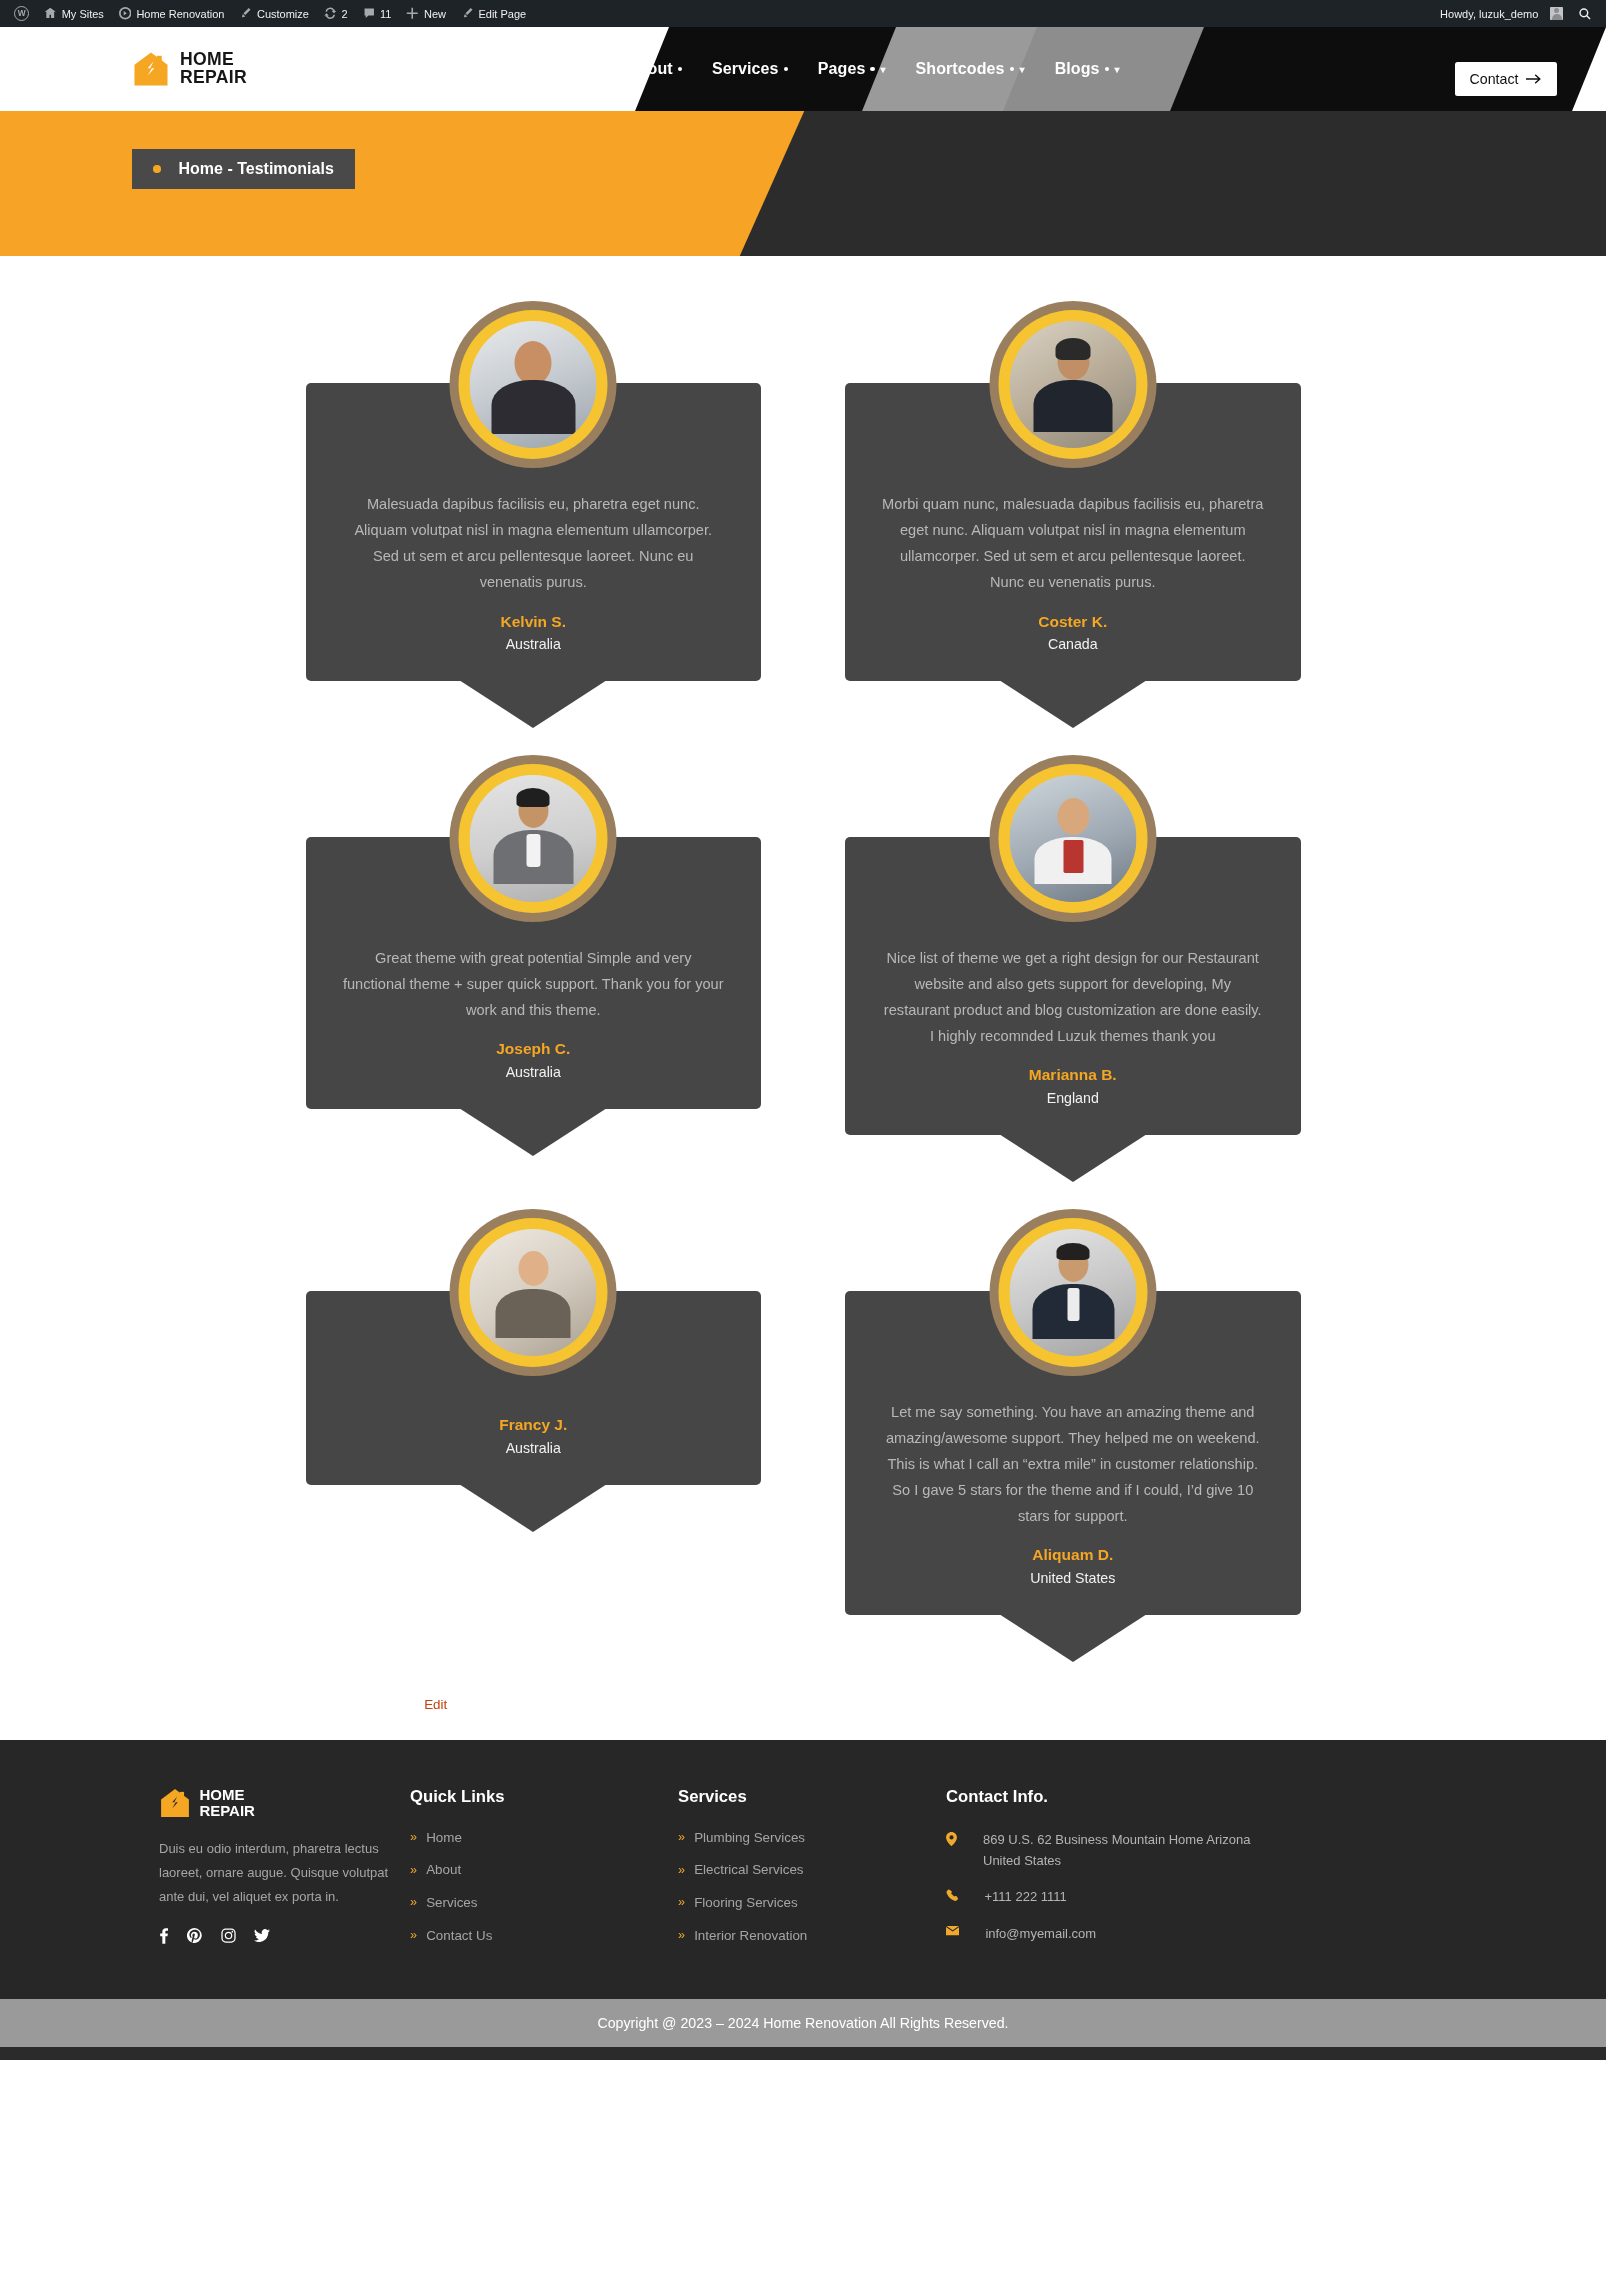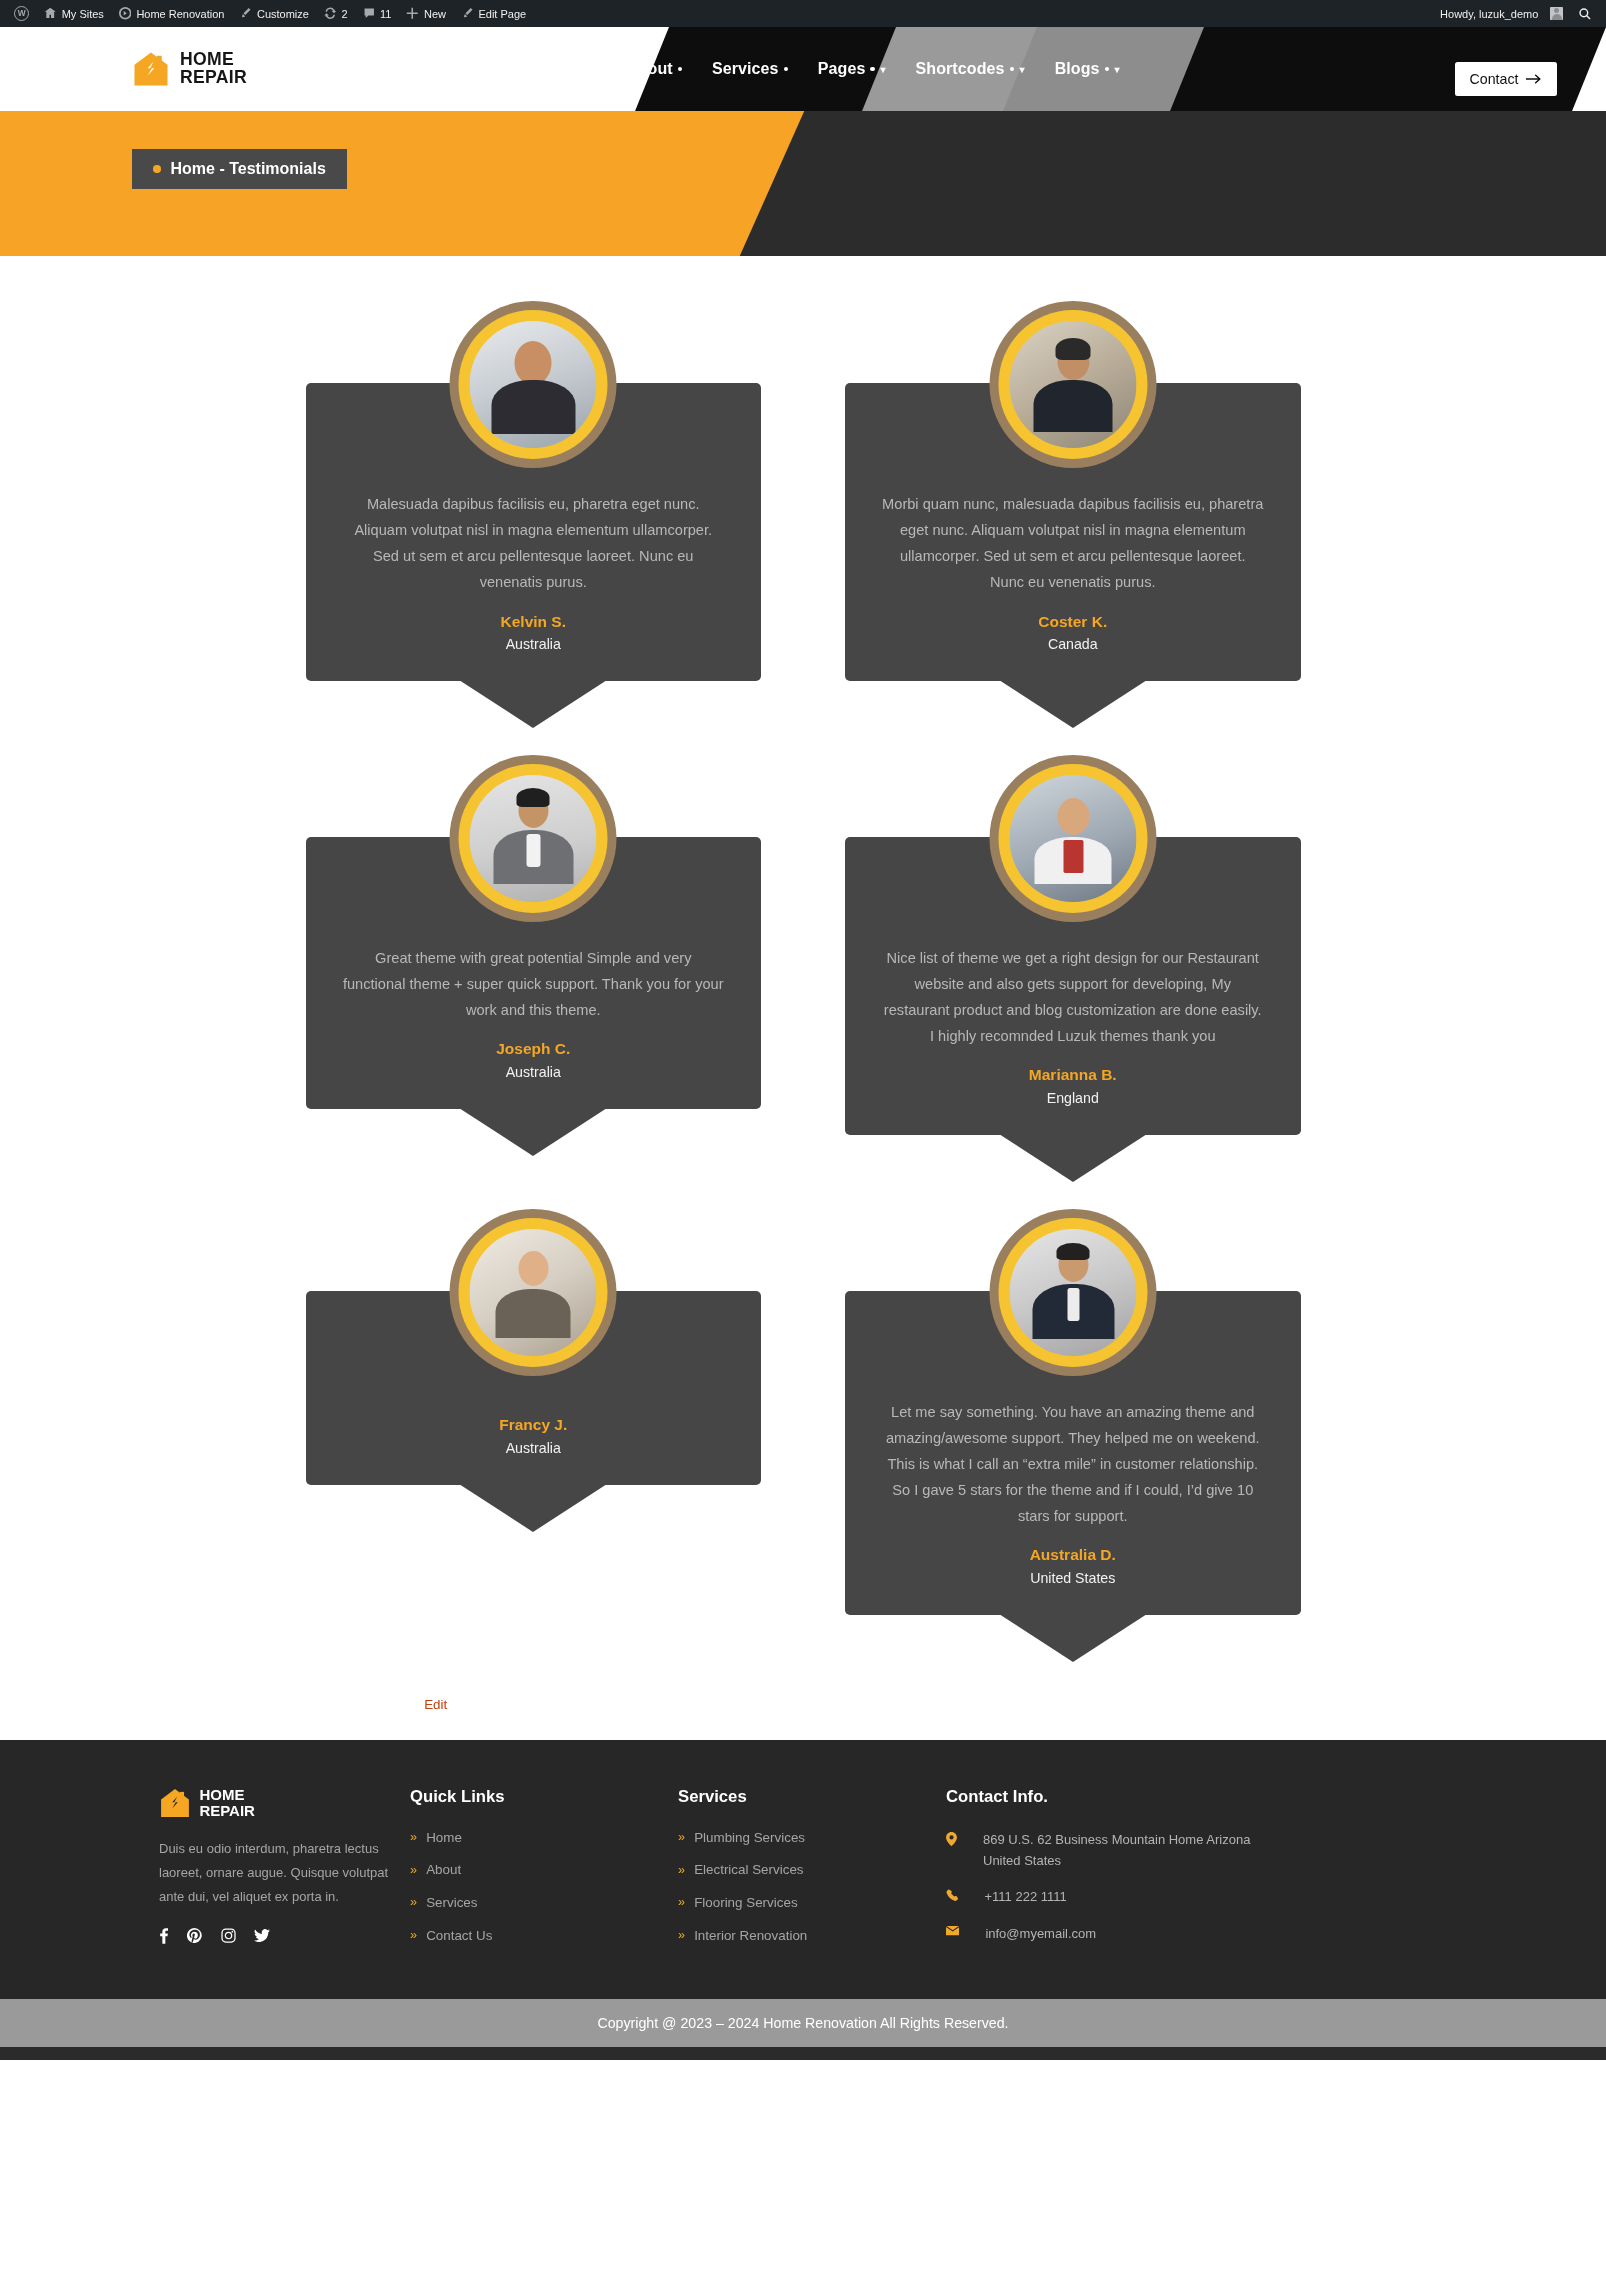--- a/index.html
+++ b/index.html
@@ -93,21 +93,21 @@
     position: absolute; left: 0; top: 0; bottom: 0; width: 669px;
     background: #f7a325;
   }
   .banner-orange:after {
     content: ""; position: absolute; right: -103px; top: 0; bottom: 0; width: 209px;
     background: #f7a325; transform: skewX(-24deg);
   }
   .crumb {
     position: absolute; left: 132px; top: 38px; z-index: 4;
     background: #494949; color: #fff; padding: 11px 21px;
-    display: flex; align-items: center; gap: 10px;
+    display: flex; align-items: center; gap: 18px;
     font-size: 16px; font-weight: 700;
   }
   .crumb-dot { width: 7.5px; height: 7.5px; border-radius: 50%; background: #f5a623; }
 
   
   .tm-section { background: #fff; padding: 45px 0 28px; }
   .tm-wrap { width: 995px; margin: 0 auto; }
   .tm-row { display: flex; gap: 84px; }
   .tm-col { width: 456px; position: relative; }
   .tm-card-outer { position: relative; padding-top: 82px; }
@@ -452,21 +452,21 @@
                   <div class="head" style="width:30px;height:35px;left:49px;top:18.4px;background:#c99a6e"></div>
                   <div class="head" style="width:33px;height:16.7px;left:47px;top:14.2px;background:#23211f;border-radius:50% 50% 18% 18%"></div>
                   <div class="body" style="width:82px;height:55px;left:22.6px;top:55px;background:#222a38"></div>
                   <div class="head" style="width:11.7px;height:33px;left:58px;top:59px;background:#ececec;border-radius:2.5px"></div>
                 </div>
               </div>
             </div>
           </div>
           <div class="tm-card">
             <div class="tm-text">Let me say something. You have an amazing theme and amazing/awesome support. They helped me on weekend. This is what I call an “extra mile” in customer relationship. So I gave 5 stars for the theme and if I could, I’d give 10 stars for support.</div>
-            <div class="tm-name">Australia D.</div>
+            <div class="tm-name">Aliquam D.</div>
             <div class="tm-loc">United States</div>
             <div class="tail"></div>
           </div>
         </div>
       </div>
     </div>
 
     <div style="margin-top:82px;padding-left:117px">
       <a class="edit-link">Edit</a>
     </div>

